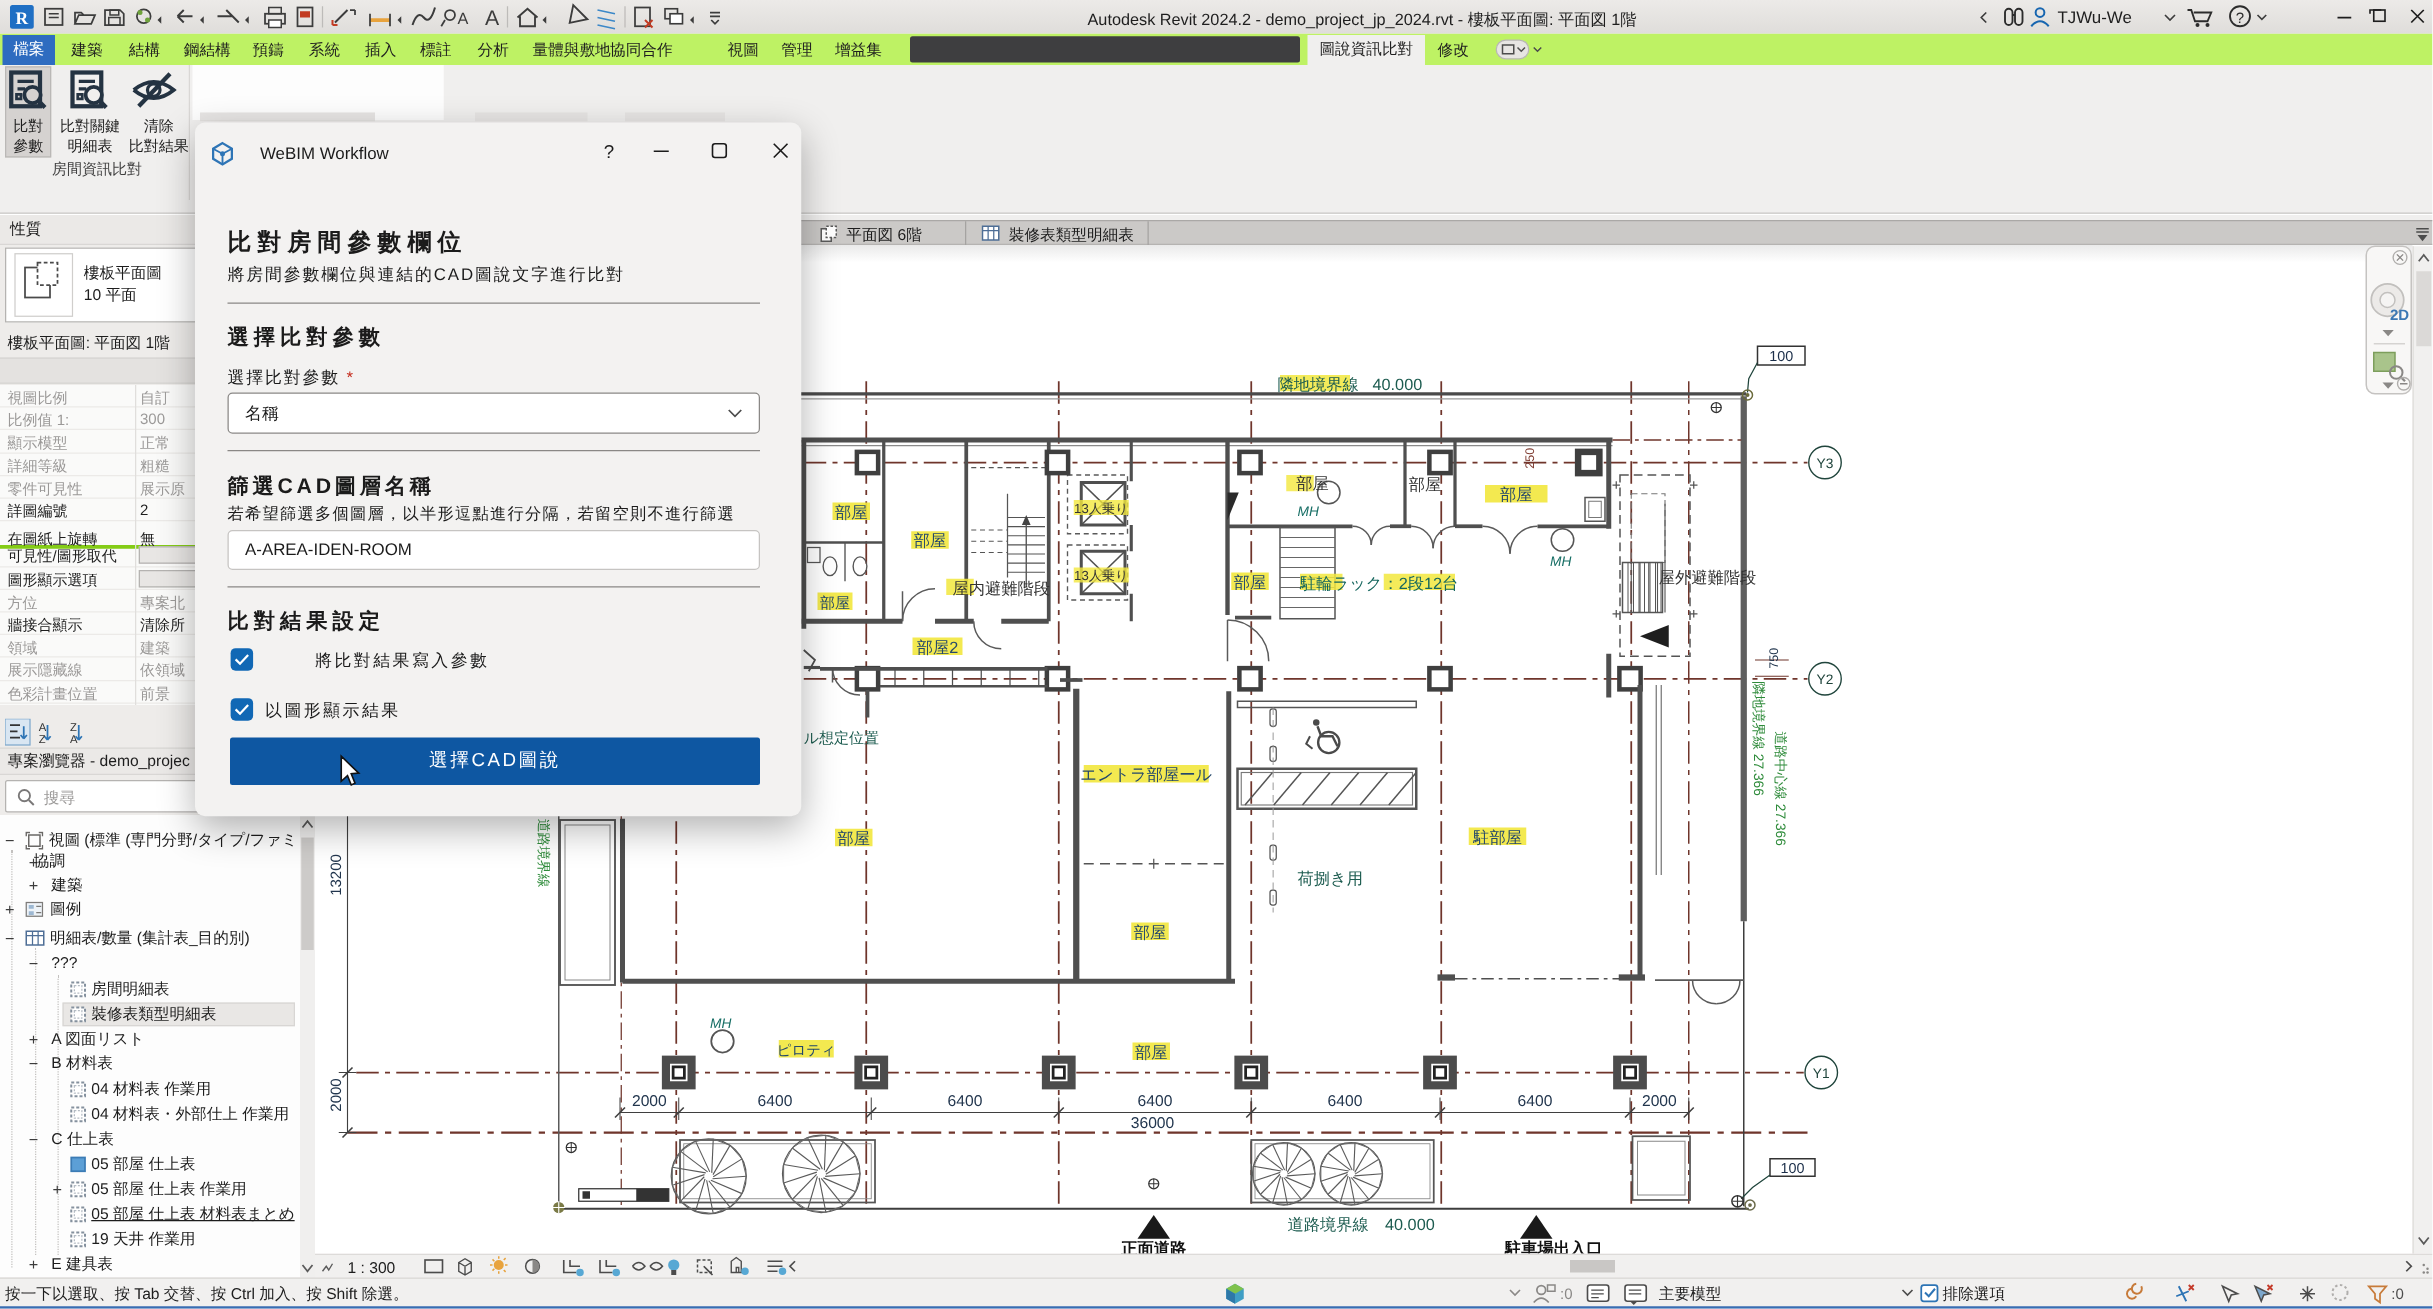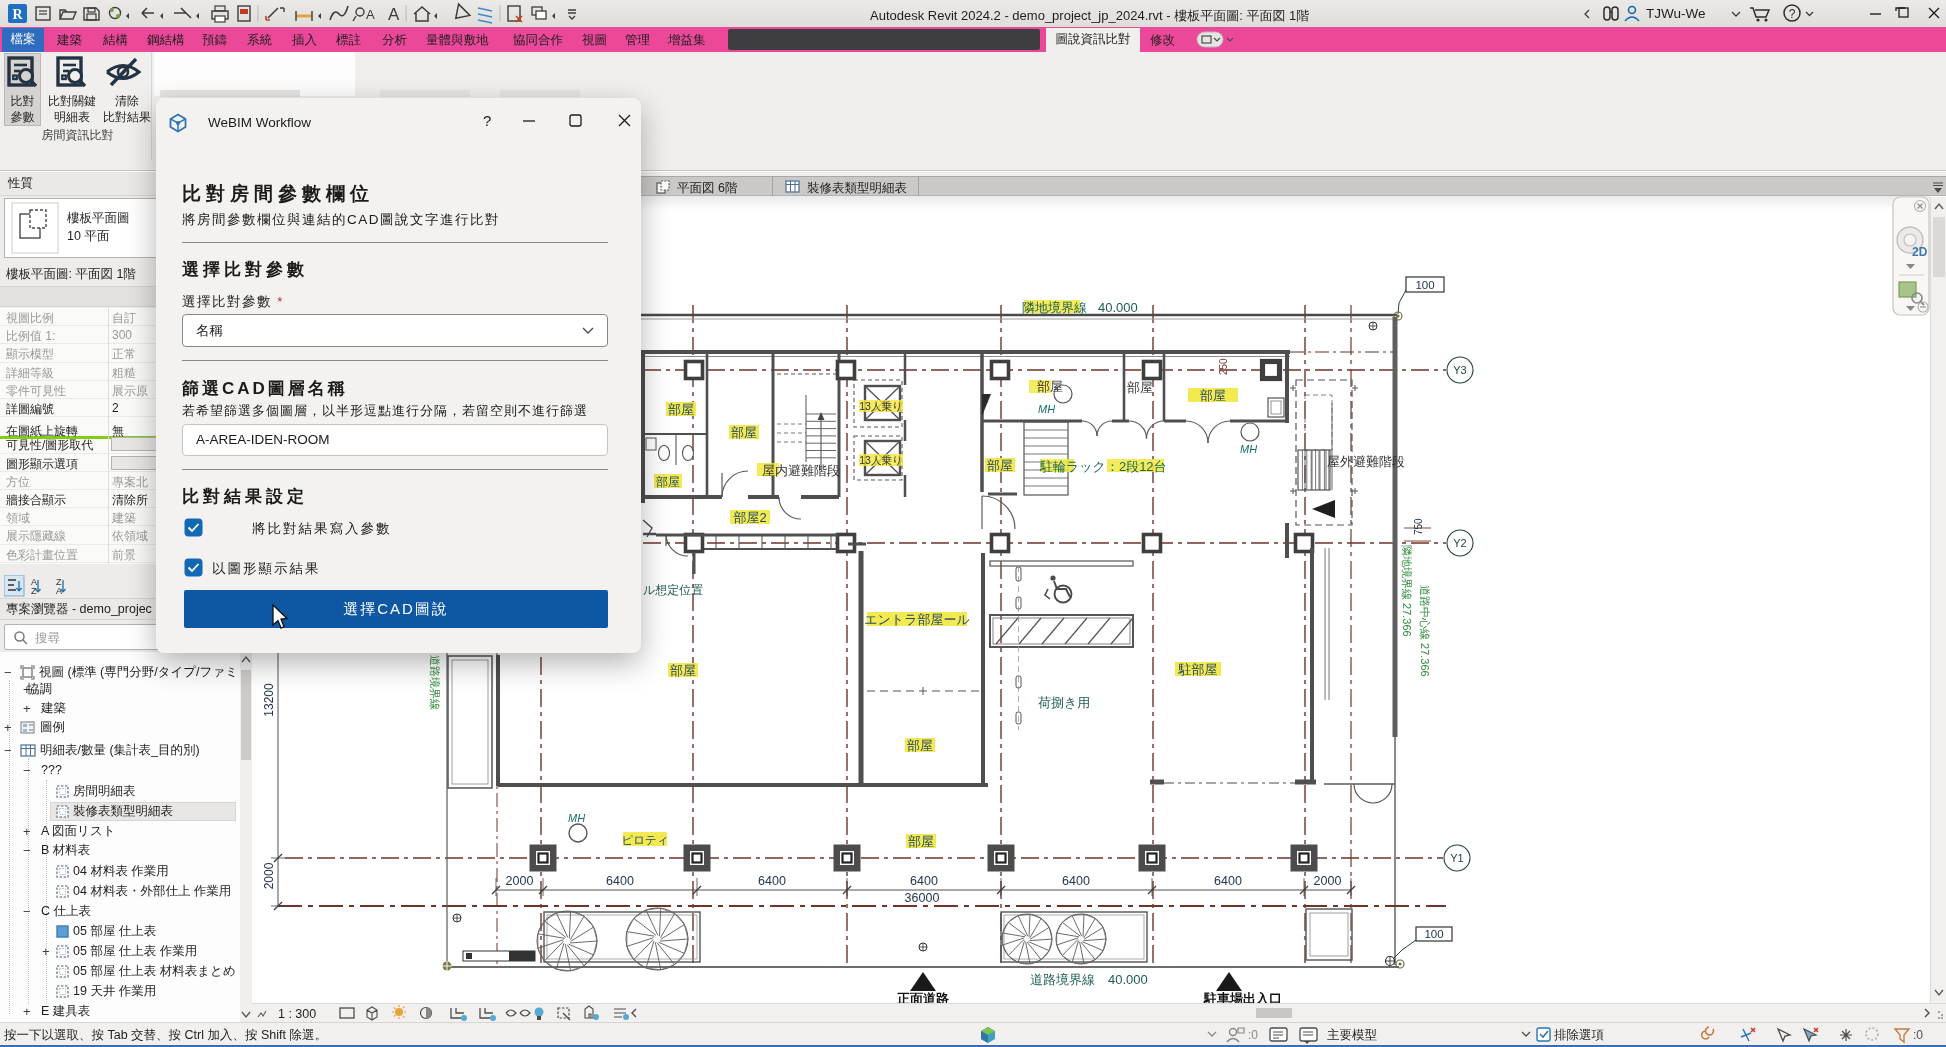--- a/index.html
+++ b/index.html
@@ -96,32 +96,32 @@
     <text x="212" y="18" font-size="12" fill="#2c2c2c" text-anchor="middle">?</text>
     <path d="M226 12 l3.5 3.5 l3.5 -3.5" fill="none" stroke="#3c3c3c" stroke-width="1.3"></path>
 
     <path d="M290 14 h11" stroke="#1e1e1e" stroke-width="1.4"></path>
     <rect x="319" y="8" width="9" height="9" fill="none" stroke="#1e1e1e" stroke-width="1.3"></rect>
     <path d="M316 11 v-3 h9" fill="none" stroke="#1e1e1e" stroke-width="1.3"></path>
     <path d="M349 8 l10 10 m0 -10 l-10 10" stroke="#1e1e1e" stroke-width="1.4"></path>
   </svg>
 </div>
 
-<div class="abs" id="tabrow" style="left:0;top:27px;width:1946px;height:25px;background:#ec4899;font-size:12.5px;color:#1f1f1f;">
+<div class="abs" id="tabrow" style="left:0;top:27px;width:1946px;height:25px;background:#bef264;font-size:12.5px;color:#1f1f1f;">
   <div class="abs" style="left:2px;top:1px;width:42px;height:24px;background:#2e6cc0;color:#fff;text-align:center;line-height:23px;">檔案</div>
   <div class="abs" style="left:57px;top:5px;">建築</div>
   <div class="abs" style="left:103px;top:5px;">結構</div>
   <div class="abs" style="left:147px;top:5px;">鋼結構</div>
   <div class="abs" style="left:202px;top:5px;">預鑄</div>
   <div class="abs" style="left:247px;top:5px;">系統</div>
   <div class="abs" style="left:292px;top:5px;">插入</div>
   <div class="abs" style="left:336px;top:5px;">標註</div>
   <div class="abs" style="left:382px;top:5px;">分析</div>
   <div class="abs" style="left:426px;top:5px;">量體與敷地</div>
-  <div class="abs" style="left:513px;top:5px;font-family:Liberation Serif, serif;">協同合作</div>
+  <div class="abs" style="left:488px;top:5px;font-family:Liberation Serif, serif;">協同合作</div>
   <div class="abs" style="left:582px;top:5px;">視圖</div>
   <div class="abs" style="left:625px;top:5px;">管理</div>
   <div class="abs" style="left:668px;top:5px;">增益集</div>
   <div class="abs" style="left:728px;top:2px;width:312px;height:21px;background:#3e3e40;border-radius:2px;"></div>
   <div class="abs" style="left:1046px;top:1px;width:94px;height:24px;background:#f0efee;text-align:center;line-height:23px;">圖說資訊比對</div>
   <div class="abs" style="left:1150px;top:5px;">修改</div>
   <svg class="abs" style="left:1196px;top:4px" width="40" height="18" viewBox="0 0 40 18">
     <rect x="1" y="1" width="26" height="15" rx="7.5" fill="#e7e5e3" stroke="#b9b7b5"></rect>
     <rect x="6" y="5" width="9" height="7" fill="none" stroke="#4c4c4c" stroke-width="1.2"></rect>
     <path d="M18 7 l3 3 l3 -3" fill="none" stroke="#4c4c4c" stroke-width="1.2"></path>
@@ -332,21 +332,21 @@
 <div class="abs" style="left:42px;top:290.0px;width:12px;height:19px;font-size:13px;color:#3c3c3c;line-height:19px;">+</div>
 <div class="abs" style="left:55px;top:292.0px;"><svg width="15" height="15" viewBox="0 0 15 15">
           <rect x="2" y="2" width="11" height="11" fill="#fff" stroke="#85919e" stroke-width="1.6" stroke-dasharray="2.4 1.6"></rect>
           <rect x="4.5" y="4.5" width="6" height="6" fill="#fff" stroke="#b5bcc4" stroke-width="1" stroke-dasharray="1.6 1.2"></rect>
         </svg></div>
 <div class="abs" style="left:73px;top:290.0px;height:19px;line-height:19px;white-space:nowrap;">05 部屋 仕上表 作業用</div>
 <div class="abs" style="left:55px;top:311.5px;"><svg width="15" height="15" viewBox="0 0 15 15">
           <rect x="2" y="2" width="11" height="11" fill="#fff" stroke="#85919e" stroke-width="1.6" stroke-dasharray="2.4 1.6"></rect>
           <rect x="4.5" y="4.5" width="6" height="6" fill="#fff" stroke="#b5bcc4" stroke-width="1" stroke-dasharray="1.6 1.2"></rect>
         </svg></div>
-<div class="abs" style="left:73px;top:309.5px;height:19px;line-height:19px;white-space:nowrap;">05 部屋 仕上表 材料表まとめ</div>
+<div class="abs" style="left:73px;top:309.5px;height:19px;line-height:19px;white-space:nowrap;text-decoration:underline;">05 部屋 仕上表 材料表まとめ</div>
 <div class="abs" style="left:55px;top:331.5px;"><svg width="15" height="15" viewBox="0 0 15 15">
           <rect x="2" y="2" width="11" height="11" fill="#fff" stroke="#85919e" stroke-width="1.6" stroke-dasharray="2.4 1.6"></rect>
           <rect x="4.5" y="4.5" width="6" height="6" fill="#fff" stroke="#b5bcc4" stroke-width="1" stroke-dasharray="1.6 1.2"></rect>
         </svg></div>
 <div class="abs" style="left:73px;top:329.5px;height:19px;line-height:19px;white-space:nowrap;">19 天井 作業用</div>
 <div class="abs" style="left:23px;top:350.0px;width:12px;height:19px;font-size:13px;color:#3c3c3c;line-height:19px;">+</div>
 <div class="abs" style="left:41px;top:350.0px;height:19px;line-height:19px;white-space:nowrap;">E 建具表</div>
 </div>
 
   <div class="abs" style="left:240px;top:480px;width:12px;height:370px;background:#f0efee;">

